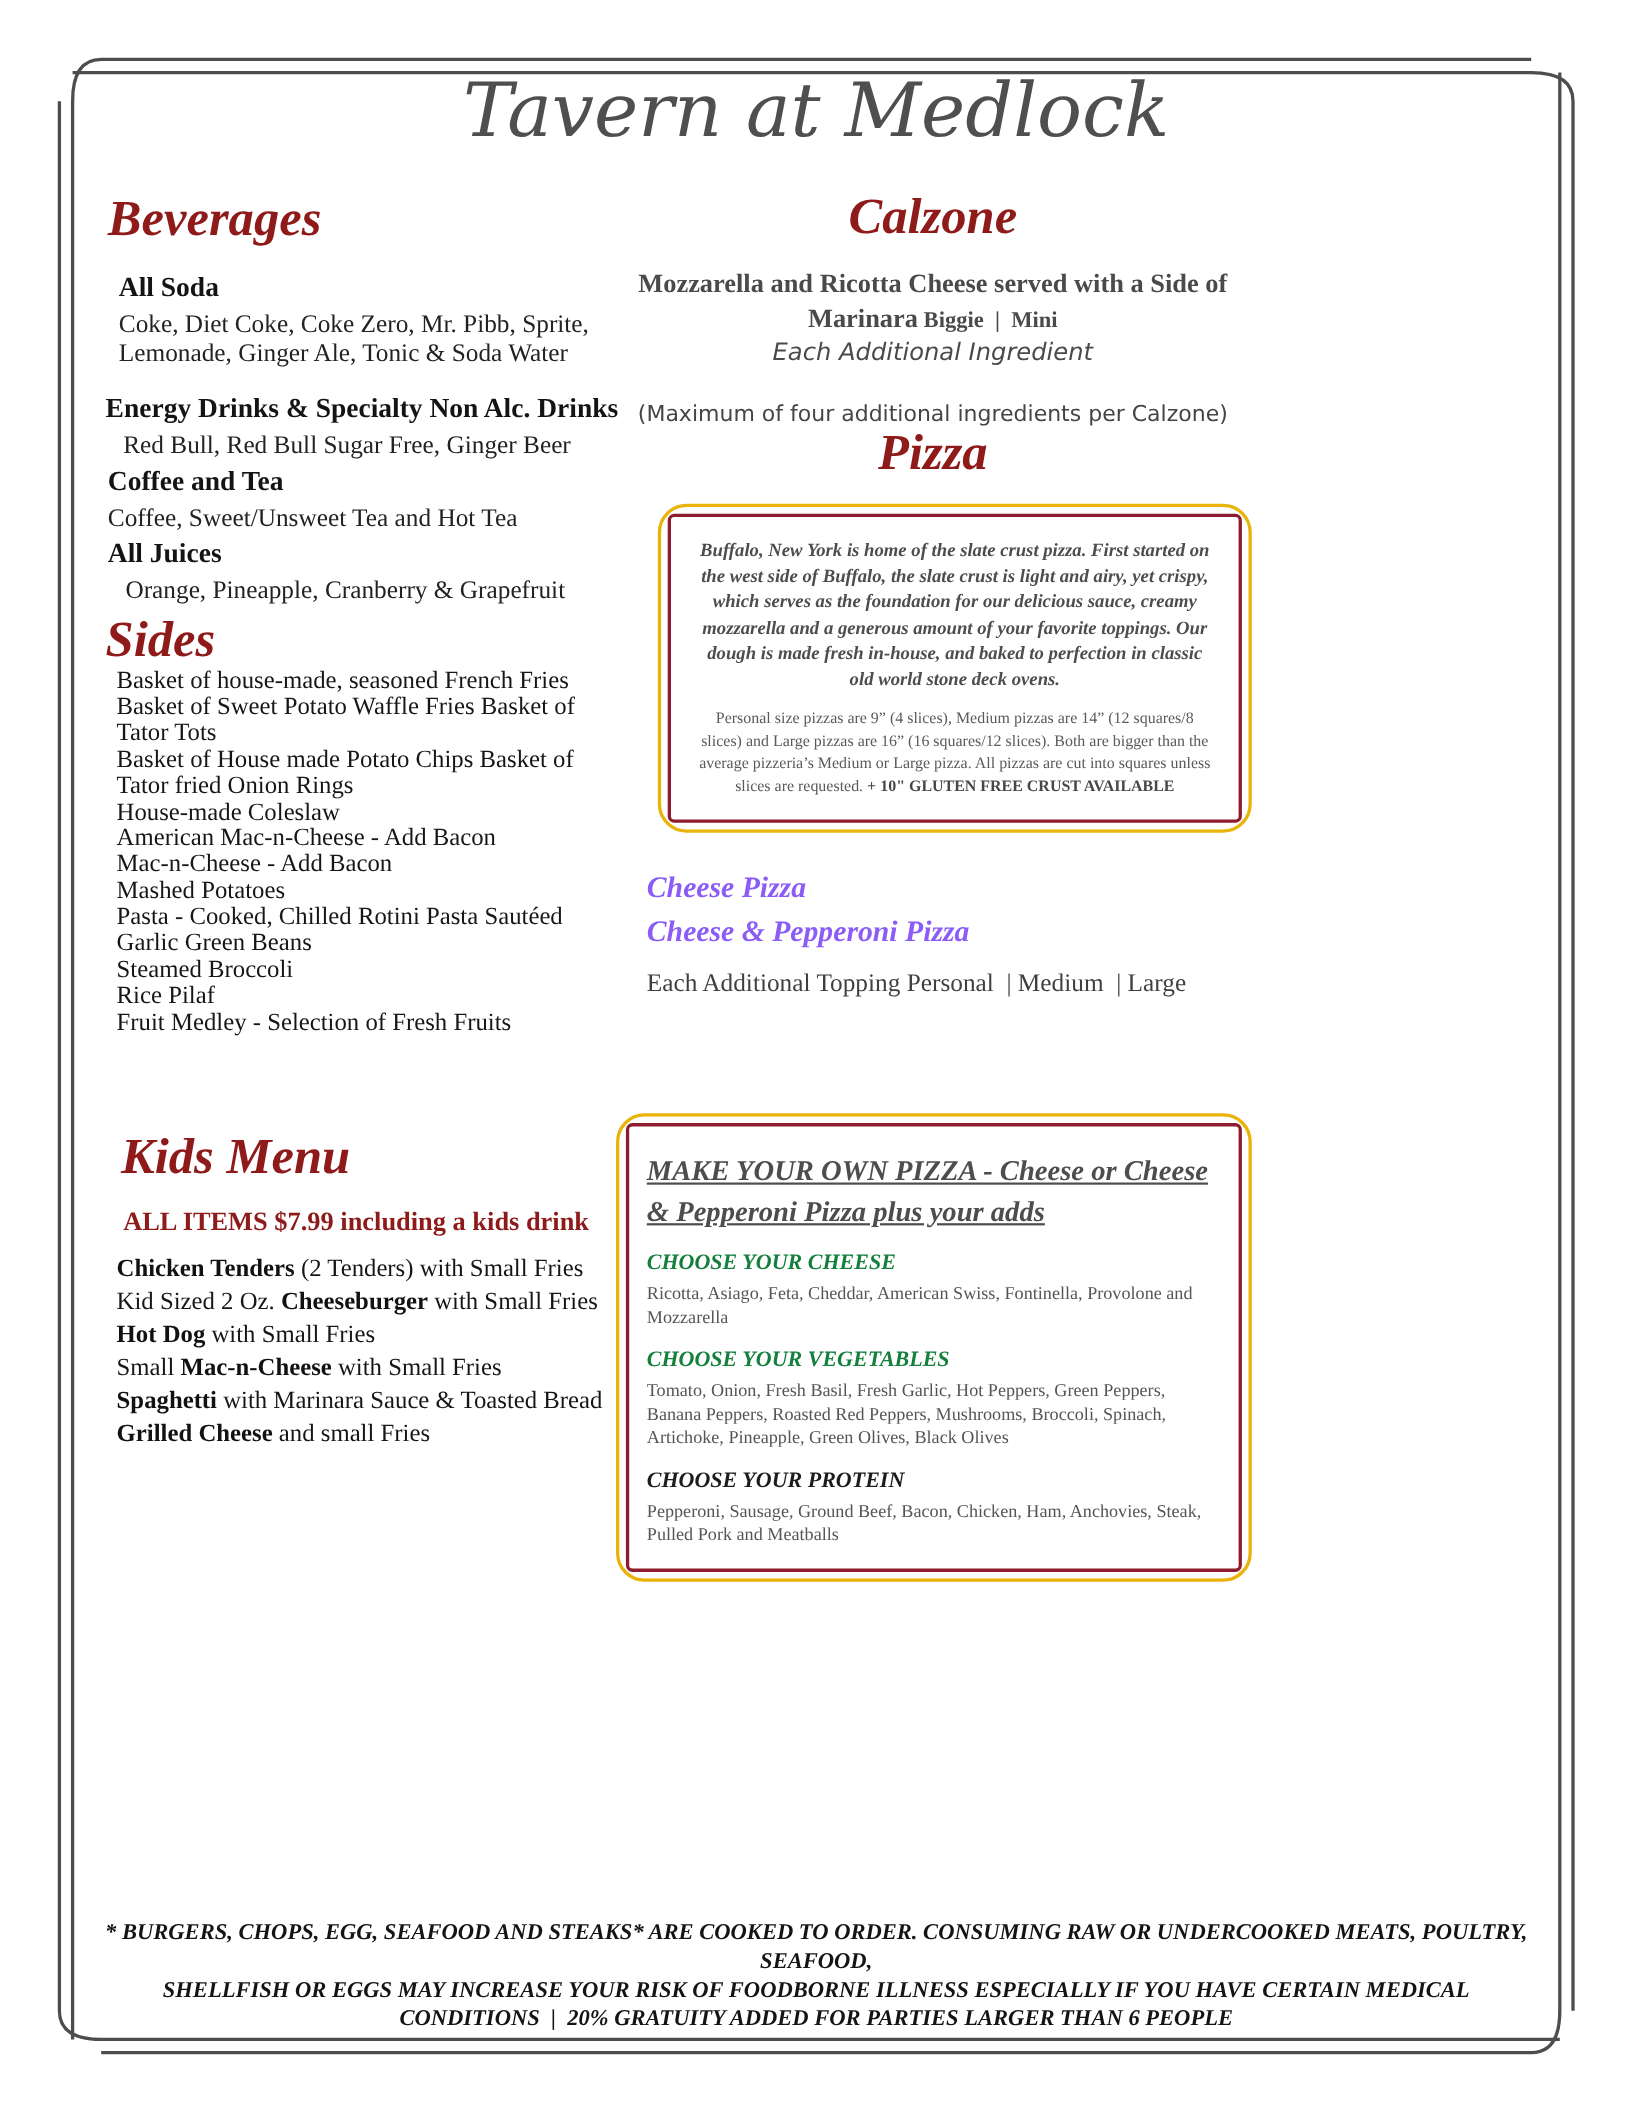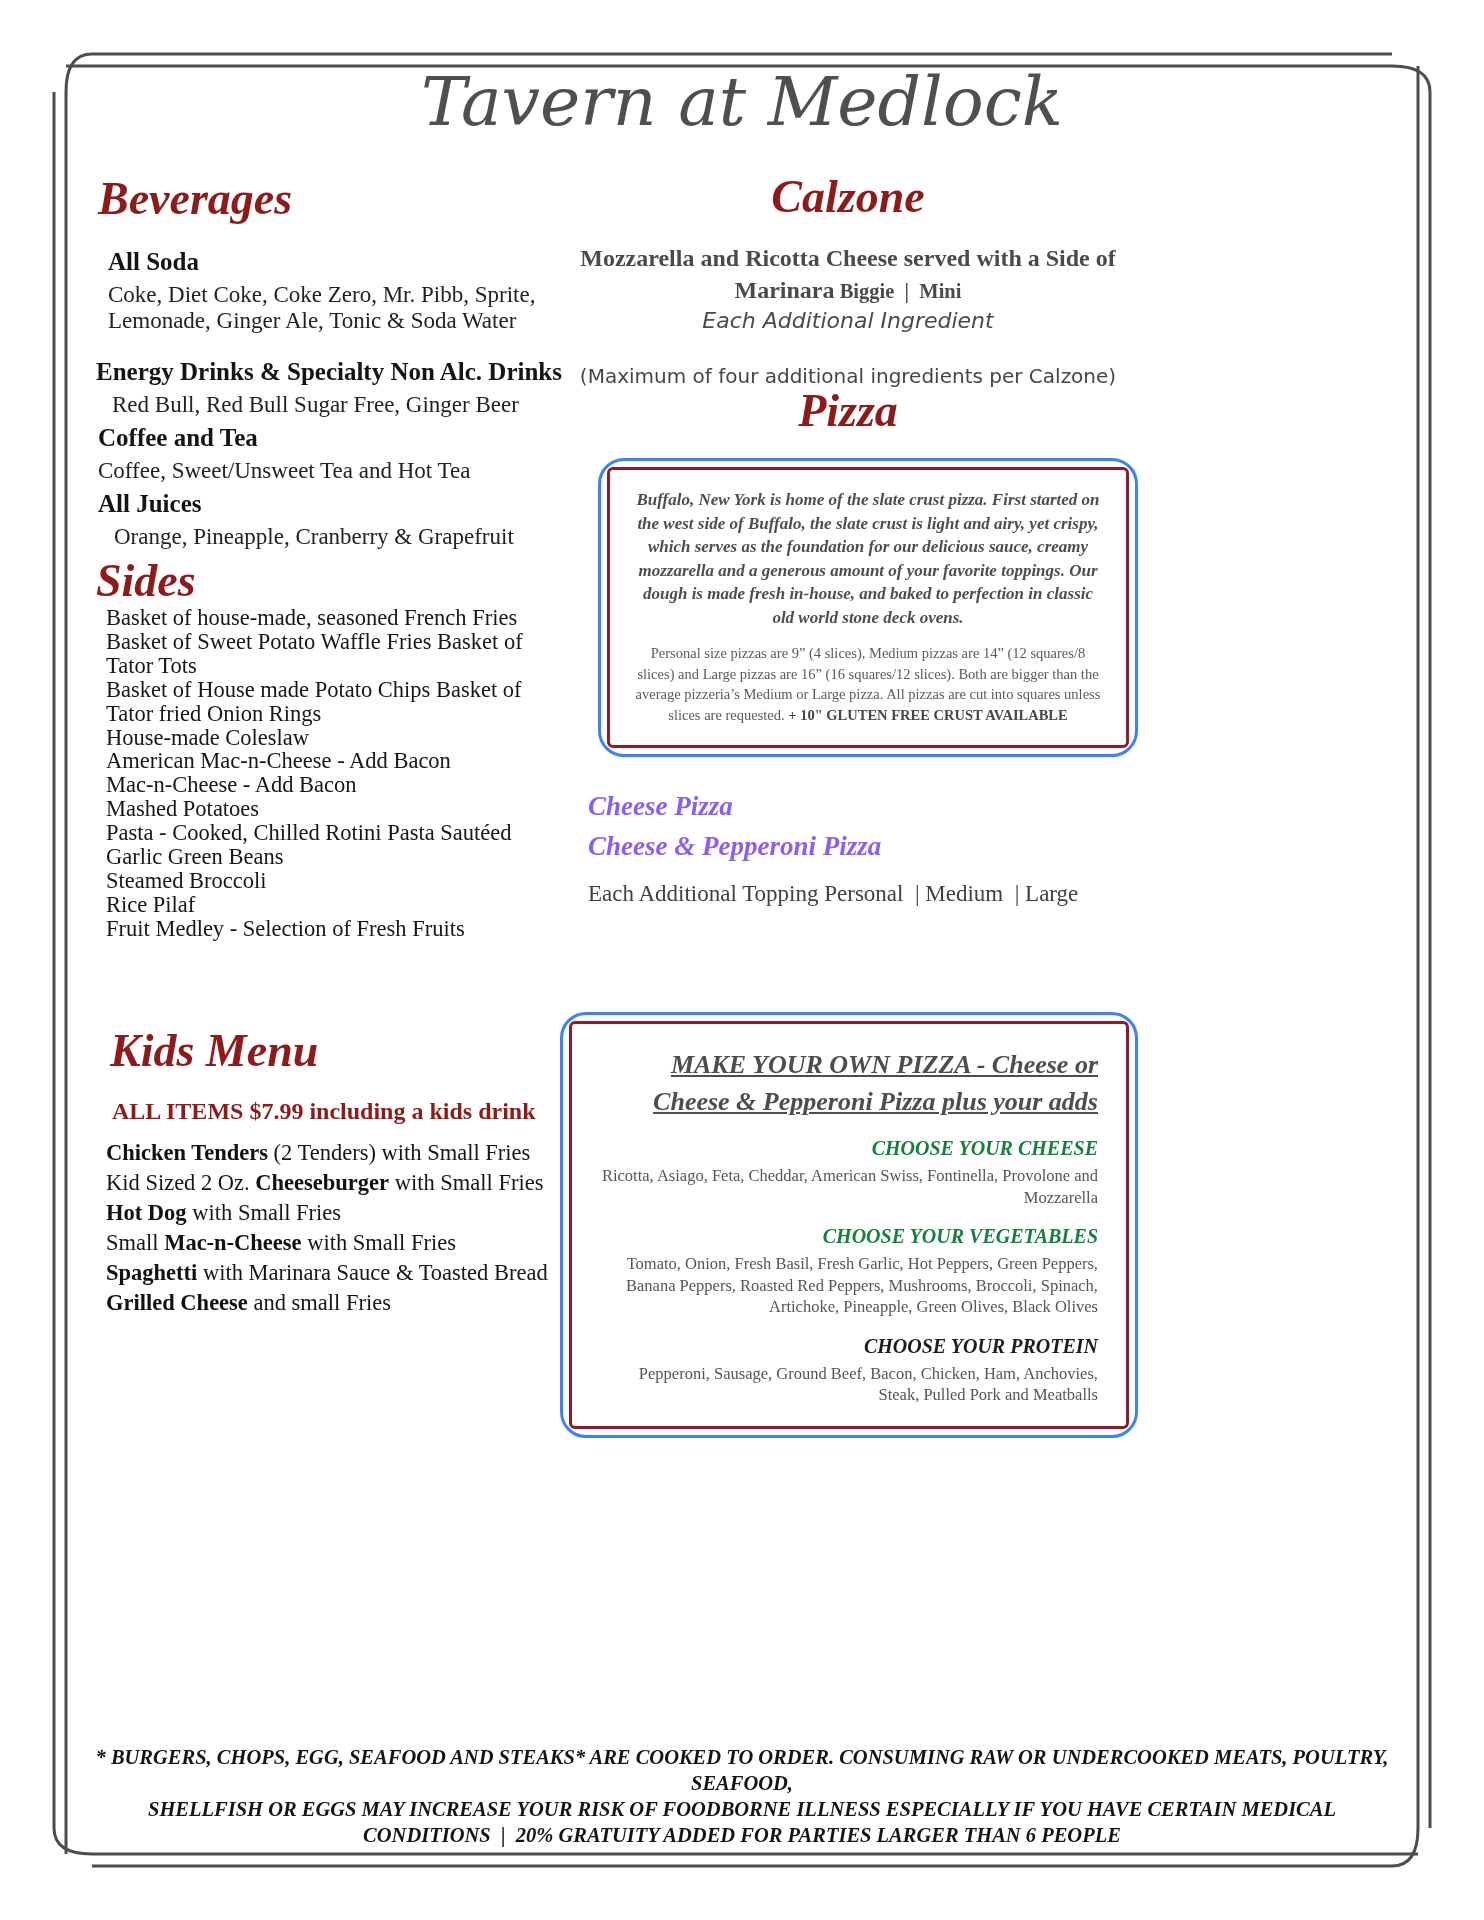--- a/index.html
+++ b/index.html
@@ -35,35 +35,35 @@
   .cz-head{top:174px;width:100%;text-align:center;}
   .cz-desc{top:242px;width:100%;text-align:center;font-weight:bold;color:#4a4a4a;
         font-size:24px;line-height:32px;}
   .cz-desc .sizes{font-size:20.5px;white-space:pre-wrap;}
   .cz-add{top:308px;width:100%;text-align:center;font-family:"DejaVu Sans",sans-serif;
         font-style:italic;font-size:22px;color:#4a4a4a;}
   .cz-max{top:364px;width:100%;text-align:center;font-family:"DejaVu Sans",sans-serif;
         font-size:20px;color:#454545;}
   .pz-head{top:388px;width:100%;text-align:center;}
 
-  .red-box{border:3px solid #3b82f6;border-radius:26px;padding:6px;background:#fff;}
+  .red-box{border:3px solid #eab308;border-radius:26px;padding:6px;background:#fff;}
   .red-box-inner{border:3px solid #8c1c2e;border-radius:6px;background:#fff;}
 
   .pz-box{top:458px;left:40px;width:540px;box-sizing:border-box;}
   .pz-box .red-box-inner{padding:18px 22px 20px;}
   .pz-intro{font-size:17px;font-weight:bold;font-style:italic;color:#4d4d4d;
         line-height:23.5px;text-align:center;}
   .pz-sizes{margin-top:14px;font-size:14.5px;color:#5a5a5a;line-height:20.5px;text-align:center;}
   .pz-gluten{font-weight:bold;color:#474747;}
   .pz-items{top:786px;left:30px;text-align:left;}
   .pz-item{font-size:27px;font-weight:bold;font-style:italic;color:#8b5cf6;line-height:40px;}
   .pz-toppings{font-size:23px;color:#3f3f3f;margin-top:15px;white-space:pre-wrap;}
 
   .myo{top:1012px;left:2px;width:578px;box-sizing:border-box;}
-  .myo .red-box-inner{padding:16px 28px 20px;text-align:right;}
+  .myo .red-box-inner{padding:16px 16px 20px;text-align:left;}
   .myo-title{font-size:26px;font-weight:bold;font-style:italic;color:#4d4d4d;
         text-decoration:underline;line-height:37px;max-width:545px;margin:6px auto 4px;}
   .myo-sec{margin-top:17px;}
   .myo-sec-head{font-size:20px;font-weight:bold;font-style:italic;color:#15803d;margin-bottom:5px;}
   .myo-sec-head.dark{color:#1c1c1c;}
   .myo-sec-items{font-size:16.5px;color:#555;line-height:21.5px;max-width:545px;margin:0 auto;}
 
   .footer{position:absolute;top:1744px;left:80px;right:80px;text-align:center;
         font-weight:bold;font-style:italic;font-size:20.5px;color:#141414;line-height:26px;}
   .footer .pre{white-space:pre-wrap;}

